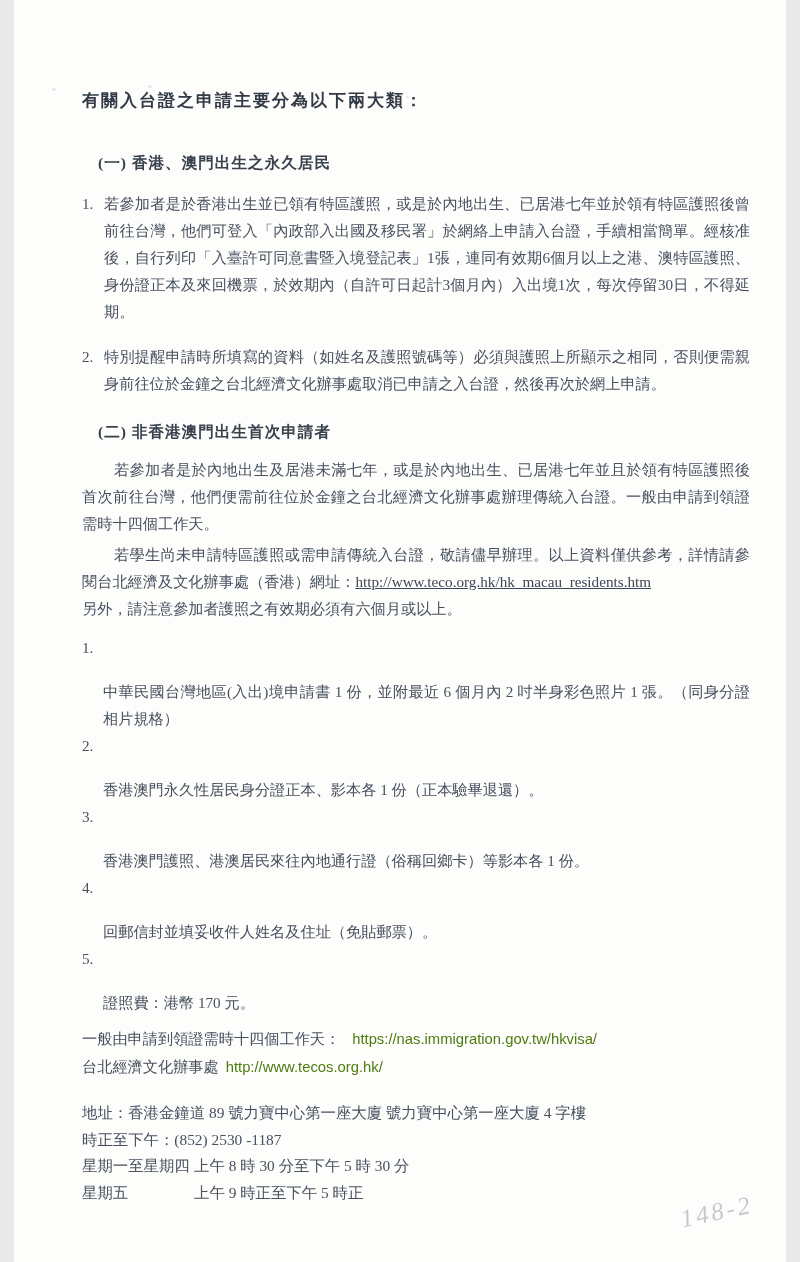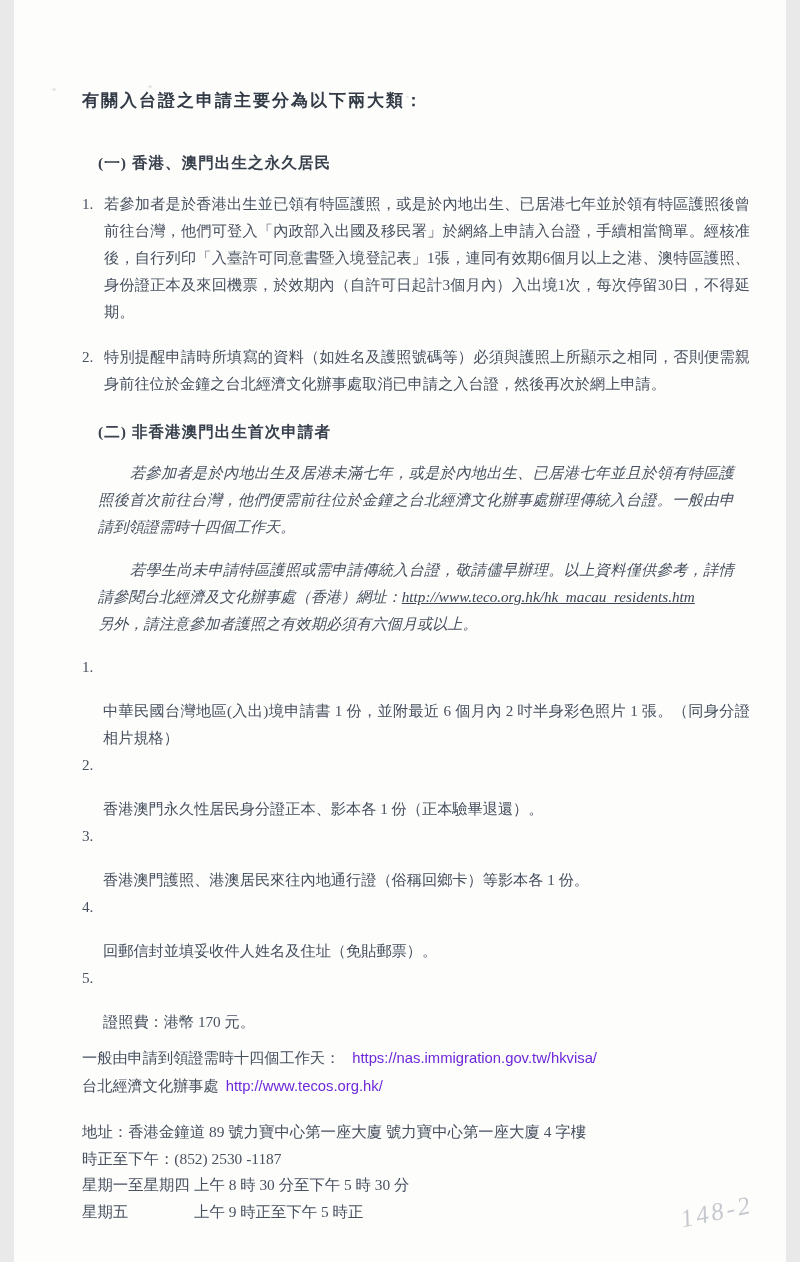--- a/index.html
+++ b/index.html
@@ -24,30 +24,30 @@
     font-size:15.6px;font-weight:bold;color:#39414d;
     letter-spacing:1px;margin:16px;line-height:22px;
   }
   .sec1-heading{margin-bottom:16px;}
   .sec2-heading{margin-top:24px;margin-bottom:13px;}
   .num-list{margin:0;}
   .num-item{display:flex;margin:0;}
   .num-item + .num-item{margin-top:18px;}
   .num-col{flex:none;width:22px;}
   .num-txt{flex:1;text-align:justify;}
-  .para{margin:16px;text-align:justify;text-indent:2.1em;font-style:italic;}
+  .para{margin:0;text-align:justify;text-indent:2.1em;}
   .para + .para{margin-top:4px;}
   .req-list{margin:12px 0 0 0;}
   .req-item{display:flex;}
   .req-num{flex:none;width:21px;}
   .req-txt{flex:1;text-align:justify;margin-top:44px;}
   .url-underline{text-decoration:underline;color:#3e4655;}
   .sans-url{
     font-family:"Liberation Sans", sans-serif;
-    font-size:14.8px;color:#6d28d9;
+    font-size:14.8px;color:#4d7c0f;
   }
   .links-block{margin-top:9px;line-height:27px;}
   .links-row{white-space:nowrap;}
   .links-row .sans-url{margin-left:12px;}
   .links-row2 .sans-url{margin-left:7px;}
   .contact-block{margin-top:19px;line-height:26.5px;font-size:15.4px;}
   .hours-row{display:flex;}
   .hours-days{flex:none;width:112px;}
   .handwritten-note{
     position:absolute;left:666px;top:1198px;

